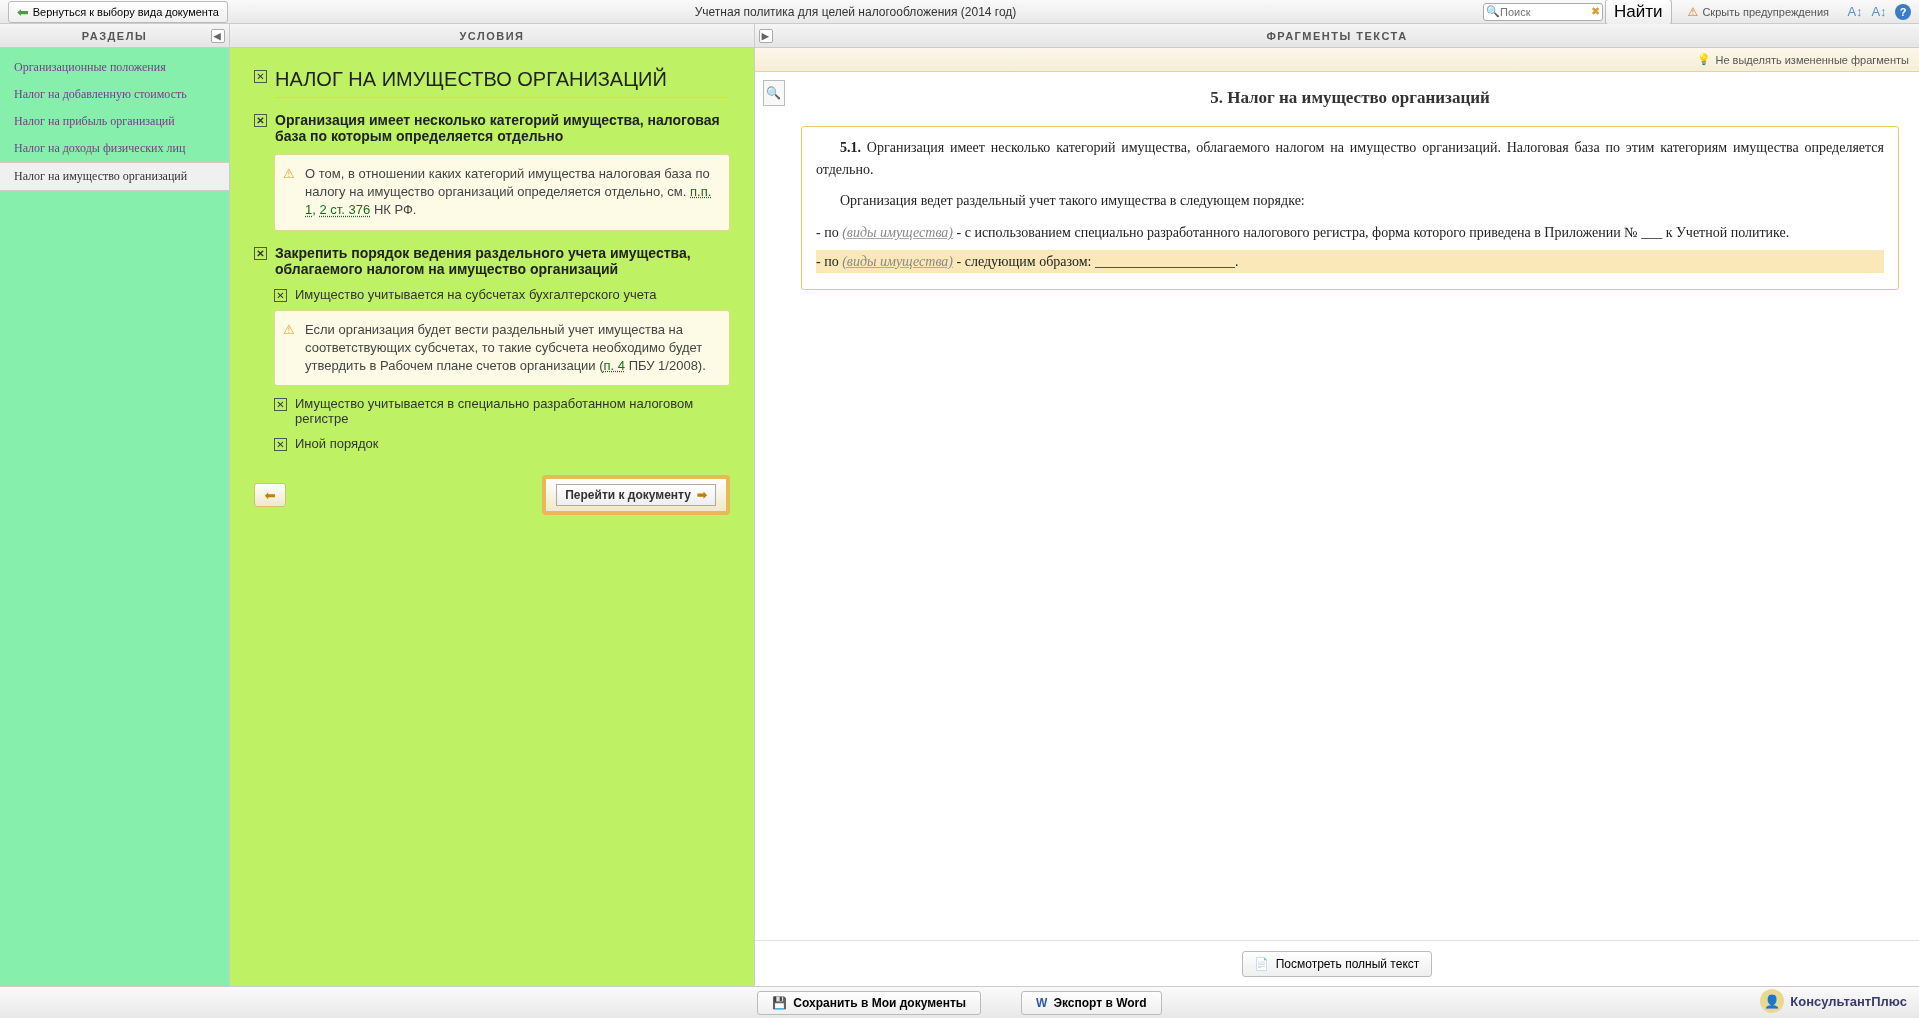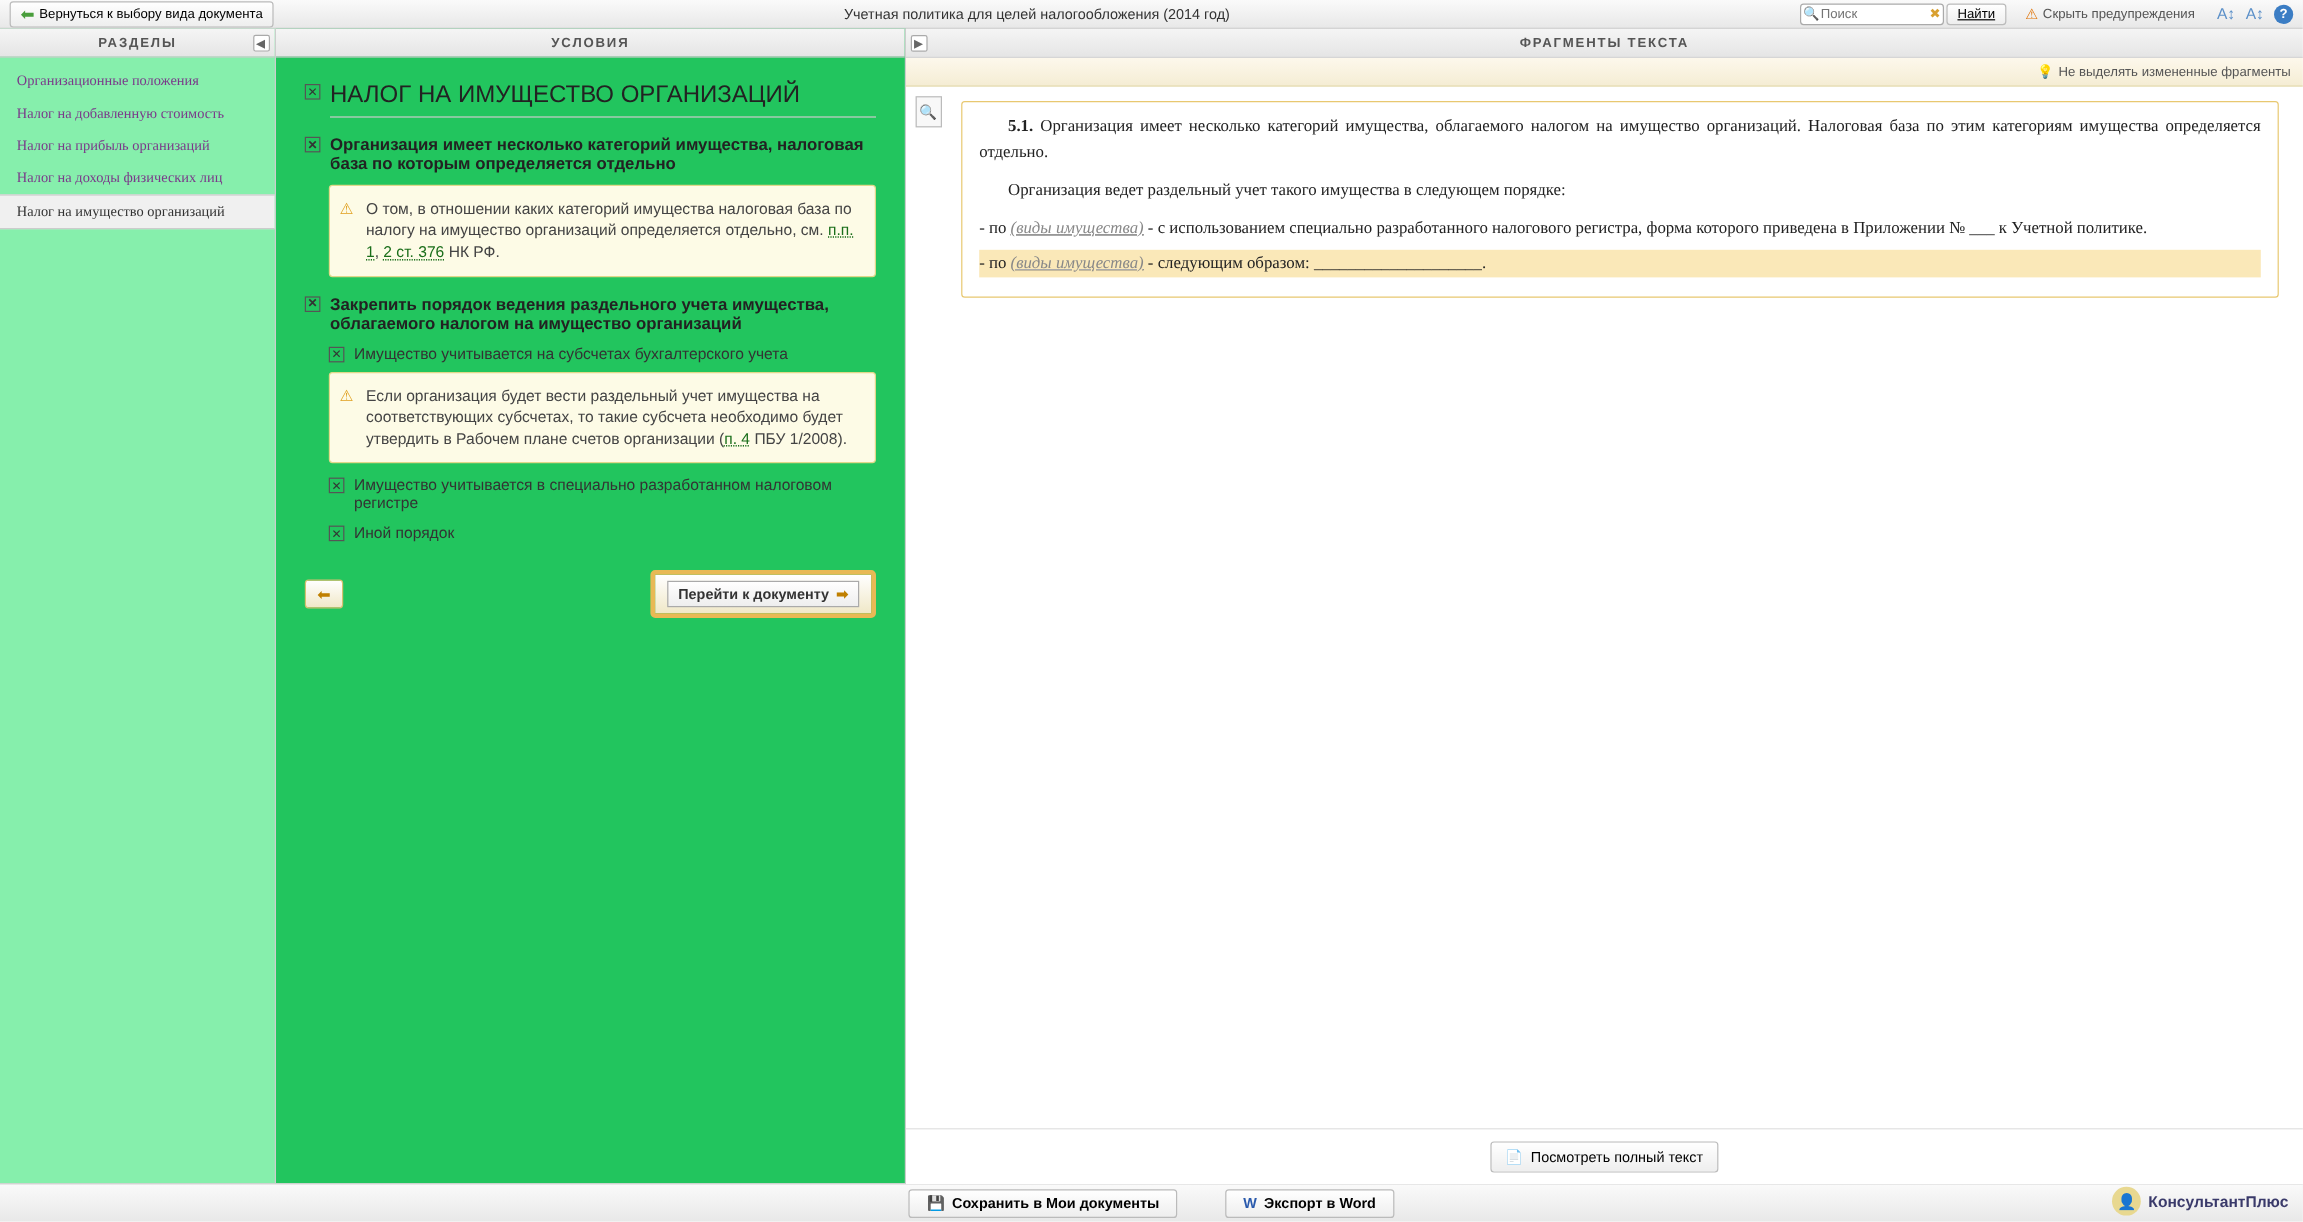--- a/index.html
+++ b/index.html
@@ -8,32 +8,32 @@
 
 .topbar { height: 24px; background: linear-gradient(#fafafa,#e8e8e8); border-bottom: 1px solid #ccc; display: flex; align-items: center; padding: 0 8px; gap: 8px; }
 .back-btn { display: flex; align-items: center; gap: 4px; background: linear-gradient(#fff,#eee); border: 1px solid #bbb; border-radius: 3px; padding: 2px 8px; font-size: 11px; cursor: pointer; }
 .back-arrow { color: #4a9e3c; font-size: 14px; }
 .doc-title { flex: 1; text-align: center; font-weight: normal; font-size: 12px; color: #333; }
 .search-box { display: flex; align-items: center; gap: 2px; }
 .search-input { width: 120px; height: 18px; border: 1px solid #aaa; border-radius: 3px; padding: 0 18px 0 16px; font-size: 11px; background: #fff; }
 .search-wrap { position: relative; }
 .search-icon { position: absolute; left: 3px; top: 2px; color: #888; font-size: 11px; }
 .clear-icon { position: absolute; right: 3px; top: 2px; color: #d8a030; font-size: 11px; cursor: pointer; }
-.find-btn { background: linear-gradient(#fff,#eee); border: 1px solid #bbb; border-radius: 3px; padding: 2px 8px; font-size: 11px; cursor: pointer; text-decoration: underline; }
+.find-btn { background: linear-gradient(#fff,#eee); border: 1px solid #bbb; border-radius: 3px; padding: 2px 8px; font-size: 17px; cursor: pointer; }
 .hide-warn-btn { display: flex; align-items: center; gap: 4px; background: transparent; border: none; color: #555; font-size: 11px; cursor: pointer; margin-left: 8px; }
 .warn-icon-sm { color: #e07000; font-size: 12px; }
 .top-icons { display: flex; gap: 8px; margin-left: 10px; }
 .top-icon { width: 16px; height: 16px; cursor: pointer; color: #5a8fc8; font-size: 13px; display:flex; align-items:center; justify-content:center; }
 .help-icon { background: #3b7dc4; color:#fff; border-radius:50%; width:16px; height:16px; font-weight:bold; font-size:11px; }
 
 
 .main { display: flex; height: calc(100vh - 24px - 32px); }
 .col { position: relative; overflow-y: auto; }
 .col-left { width: 230px; border-right: 1px solid #ccc; background: #86efac; }
-.col-mid { width: 525px; border-right: 1px solid #ccc; background: #22c55e; }
+.col-mid { width: 525px; border-right: 1px solid #ccc; background: #bef264; }
 .col-right { flex: 1; background: #fff; }
 
 
 .col-header { height: 24px; background: linear-gradient(#f5f5f5,#e5e5e5); border-bottom: 1px solid #ccc; display: flex; align-items: center; justify-content: center; font-size: 11px; font-weight: bold; letter-spacing: 1.5px; color: #555; position: relative; }
 .collapse-btn { position: absolute; width: 14px; height: 14px; border: 1px solid #aaa; background: #fff; display:flex; align-items:center; justify-content:center; font-size:9px; color:#666; cursor:pointer; border-radius:2px; }
 .collapse-left { right: 4px; }
 .collapse-right { left: 4px; }
 
 
 .sidebar-list { padding: 6px 0; }
@@ -190,20 +190,21 @@
     <div class="col-header">
       <span class="collapse-btn collapse-right">▶</span>
       <span>ФРАГМЕНТЫ ТЕКСТА</span>
     </div>
     <div class="frag-topbar">
       <span class="bulb">💡</span>
       <span>Не выделять измененные фрагменты</span>
     </div>
     <div class="frag-body">
       <div class="doc-icon">🔍</div>
+      <div class="frag-h">5. Налог на имущество организаций</div>
       <div class="frag-box">
         <p>
           <b>5.1.</b><span> Организация имеет несколько категорий имущества, облагаемого налогом на имущество организаций. Налоговая база по этим категориям имущества определяется отдельно.</span>
         </p>
         <p>Организация ведет раздельный учет такого имущества в следующем порядке:</p>
         <div class="row-item">
           <span>- по </span><u><span class="placeholder">(виды имущества)</span></u><span> - с использованием специально разработанного налогового регистра, форма которого приведена в Приложении № ___ к Учетной политике.</span>
         </div>
         <div class="row-item highlight-row">
           <span>- по </span><u><span class="placeholder">(виды имущества)</span></u><span> - следующим образом: ____________________.</span>

